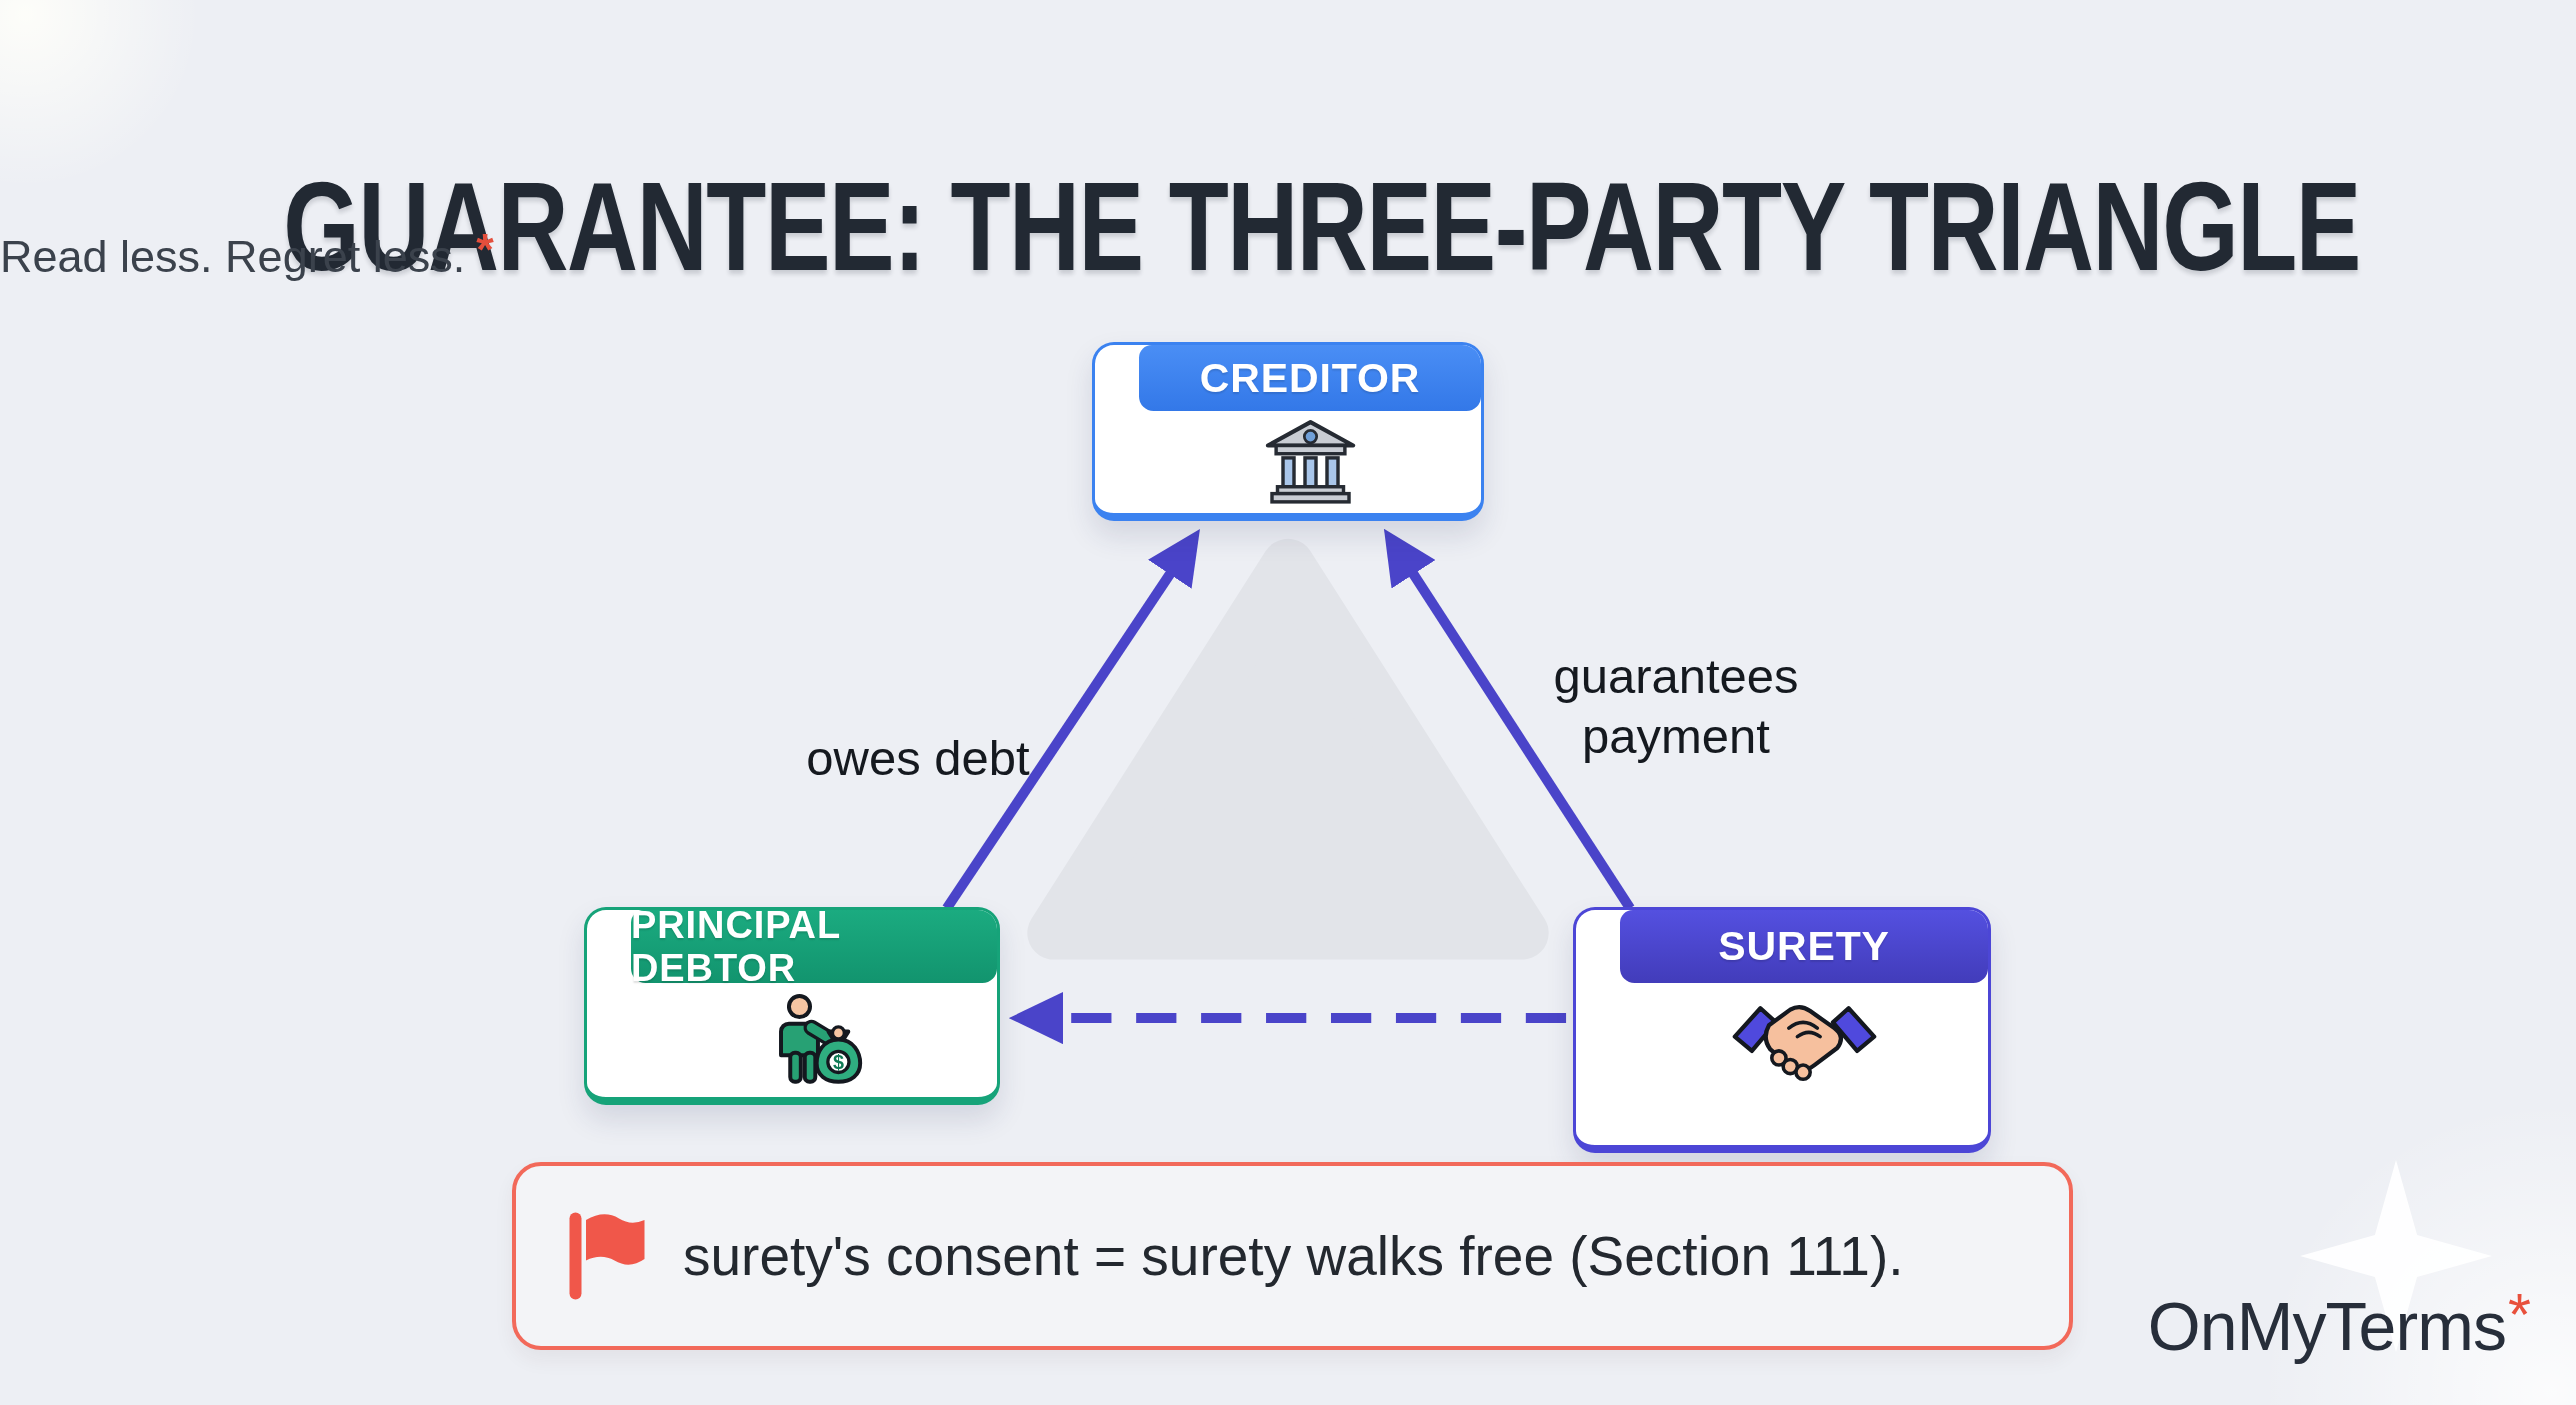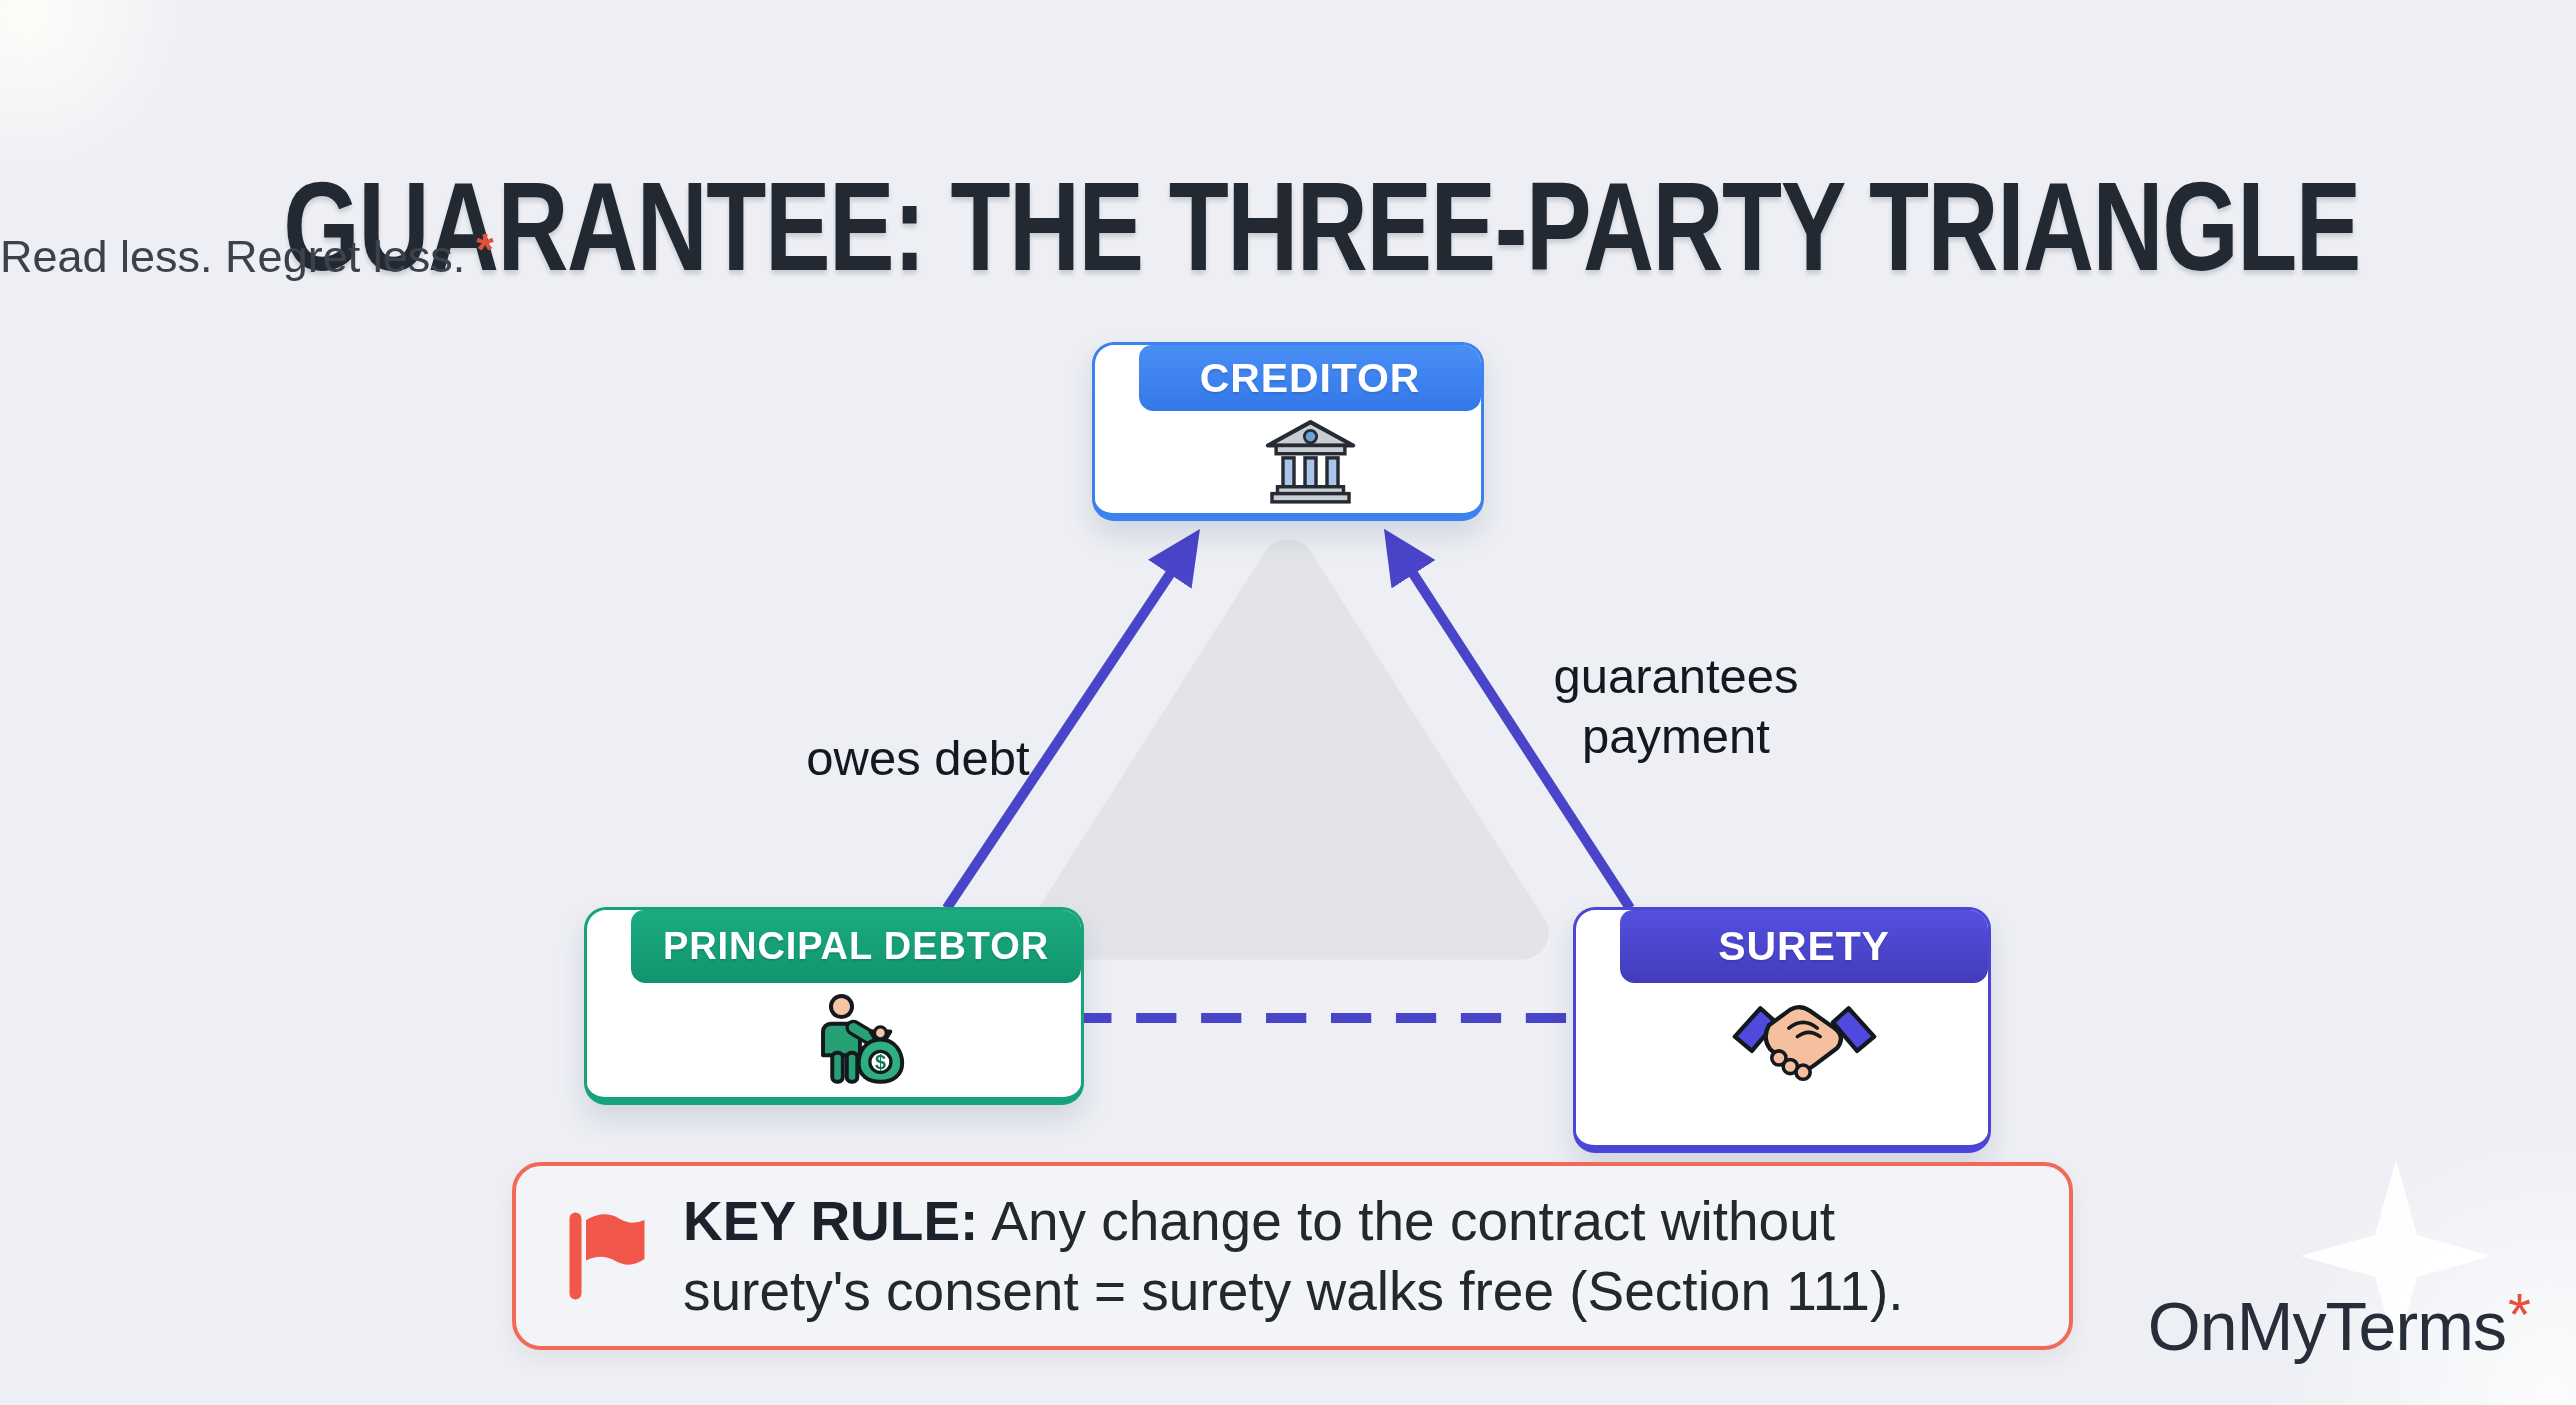--- a/index.html
+++ b/index.html
@@ -30,21 +30,21 @@
   .layer{ position:absolute; left:0; top:0; }
 
   
   .node{
     position:absolute; background:#ffffff; border-radius:22px; overflow:hidden;
     box-shadow:0 14.6px 27.4px rgba(40,50,90,0.13);
     box-sizing:border-box;
     padding-left:44px;
   }
   .node--creditor{ left:1092px; top:342px; width:392px; height:179px; border:3.7px solid #3b82f0; border-bottom-width:8.2px; }
-  .node--debtor  { left:584px;  top:907px; width:500px; height:198px; border:3.7px solid #16a379; border-bottom-width:8.2px; }
+  .node--debtor  { left:584px;  top:907px; width:416px; height:198px; border:3.7px solid #16a379; border-bottom-width:8.2px; }
   .node--surety  { left:1573px; top:907px; width:418px; height:246px; border:3.7px solid #4c46d6; border-bottom-width:8.2px; }
   .node-header{
     display:flex; align-items:center; justify-content:center;
     color:#fff; font-weight:700; letter-spacing:0.9px;
     border-radius:12.8px 12.8px 14.6px 14.6px;
     text-shadow:0 1.8px 1.8px rgba(0,0,0,0.12);
   }
   .node--creditor .node-header{ height:66px; font-size:41px; background:linear-gradient(180deg,#4a8ef5,#3378e8); }
   .node--debtor  .node-header{ height:73px; font-size:38px; background:linear-gradient(180deg,#1bab80,#12946e); }
   .node--surety  .node-header{ height:73px; font-size:41px; background:linear-gradient(180deg,#5450e0,#423cba); }
@@ -163,21 +163,20 @@
     <span>guarantees</span>
     <span>payment</span>
   </div>
 
   <div class="rule">
     <svg width="84" height="108" viewBox="0 0 56 64">
       <rect x="5" y="3" width="8" height="58" rx="4" fill="#f0574a"></rect>
       <path d="M16 8 Q28 1 38 7 Q46 12 55 8 L55 34 Q45 41 35 35 Q26 30 16 35 Z" fill="#f0574a"></path>
     </svg>
     <div class="rule-text">
-      <div><span class="rule-label">KEY RULE:</span><span class="rule-rest">Any change to the contract without</span></div>
       <div>surety's consent = surety walks free (Section 111).</div>
     </div>
   </div>
 
   <div class="sparkle"></div>
   <div class="brand">
     <span>OnMyTerms</span><span class="mark">*</span>
   </div>
 
 </div>

